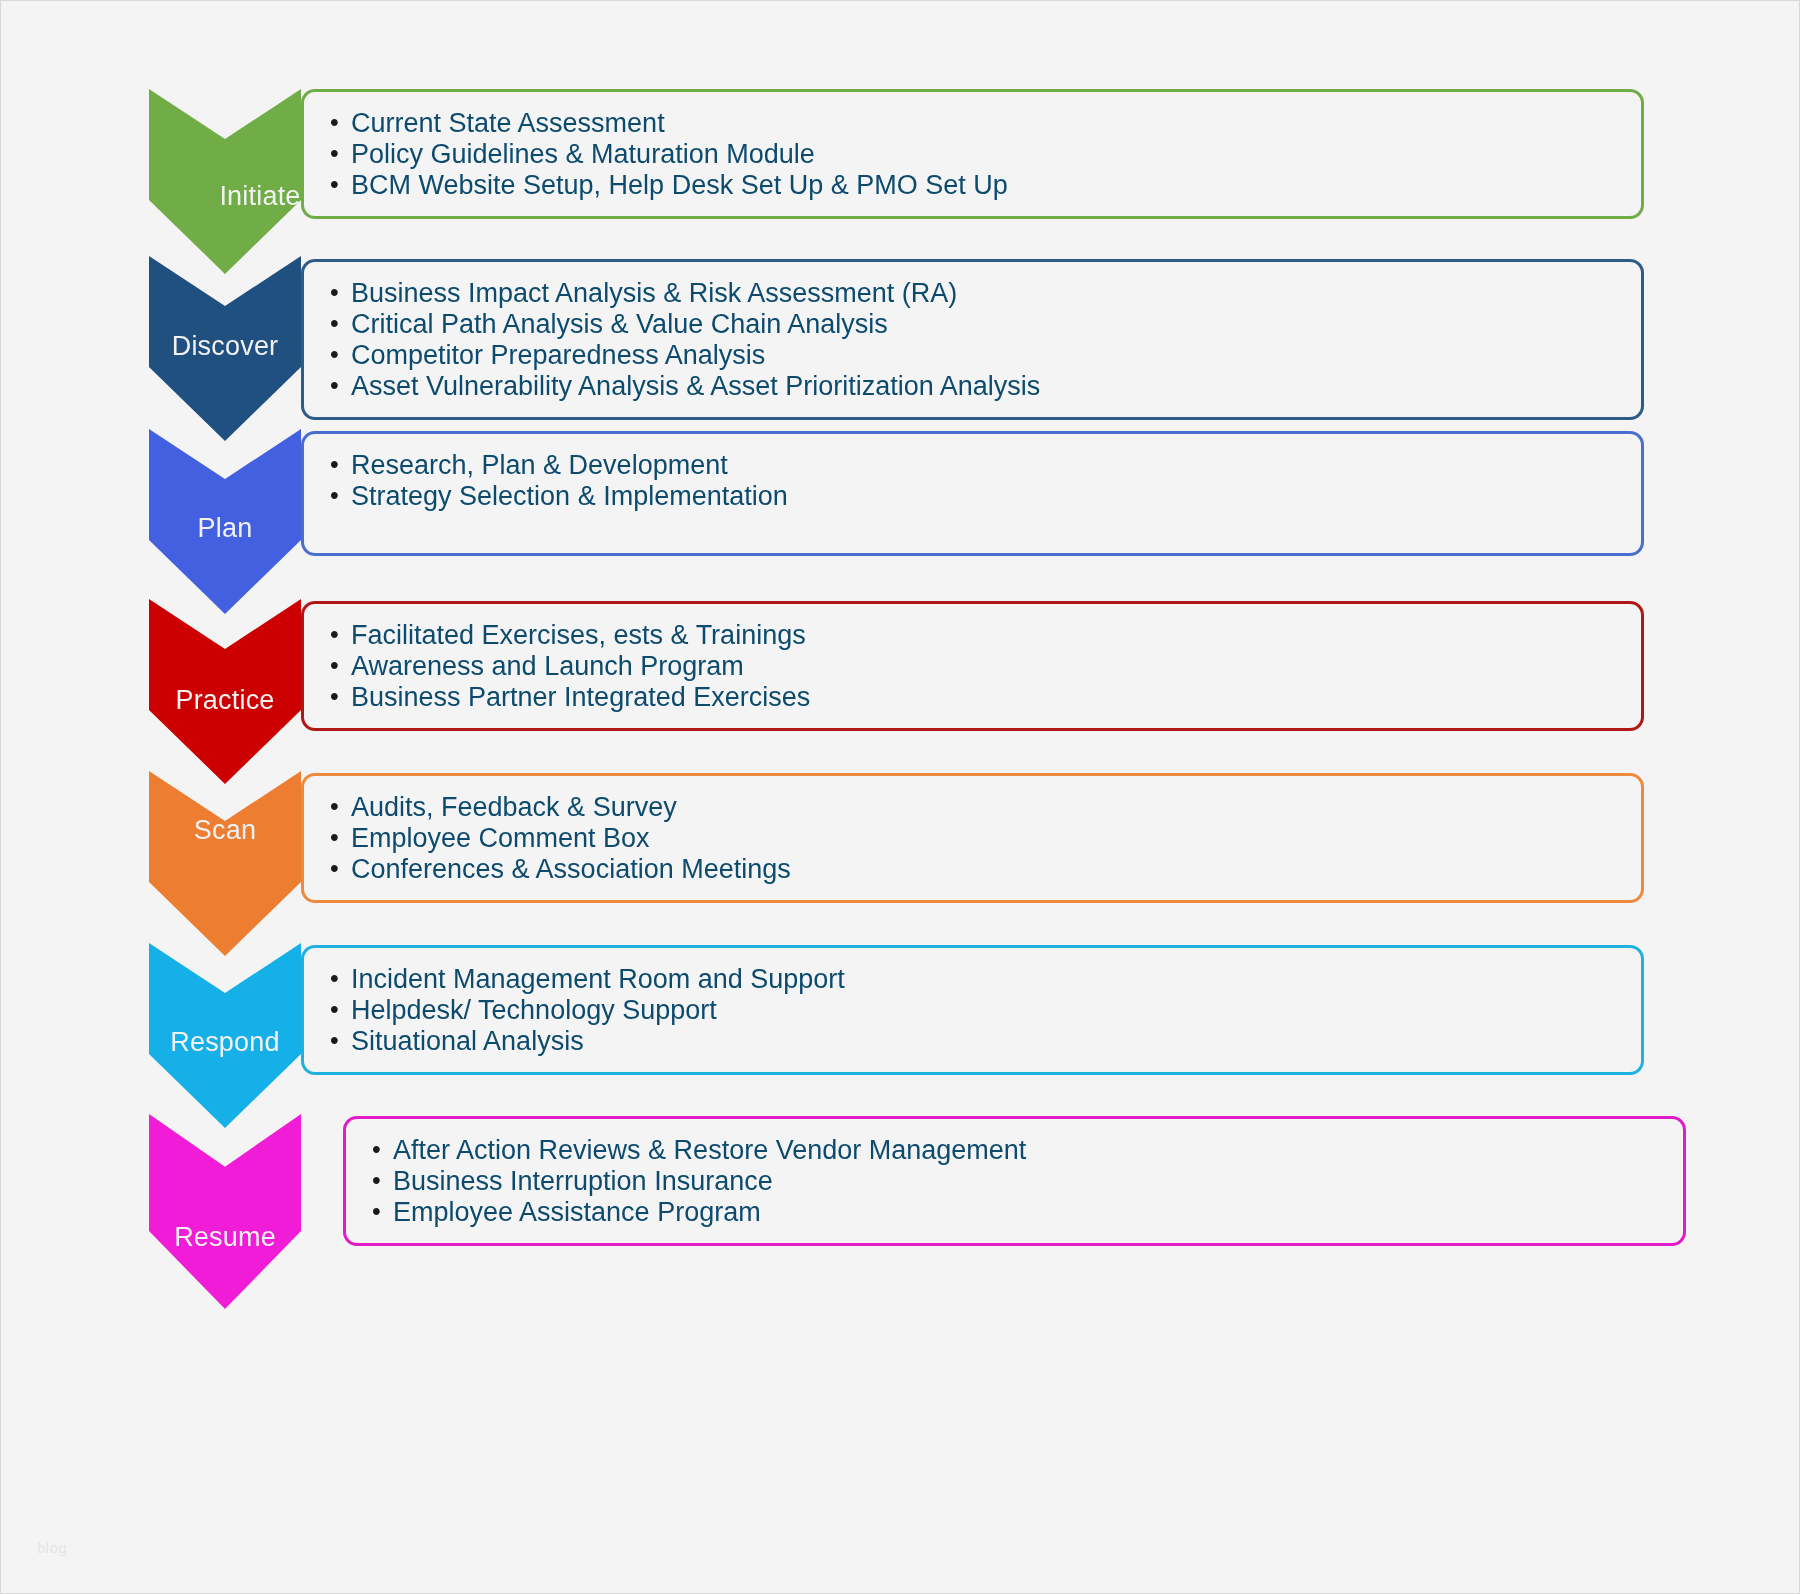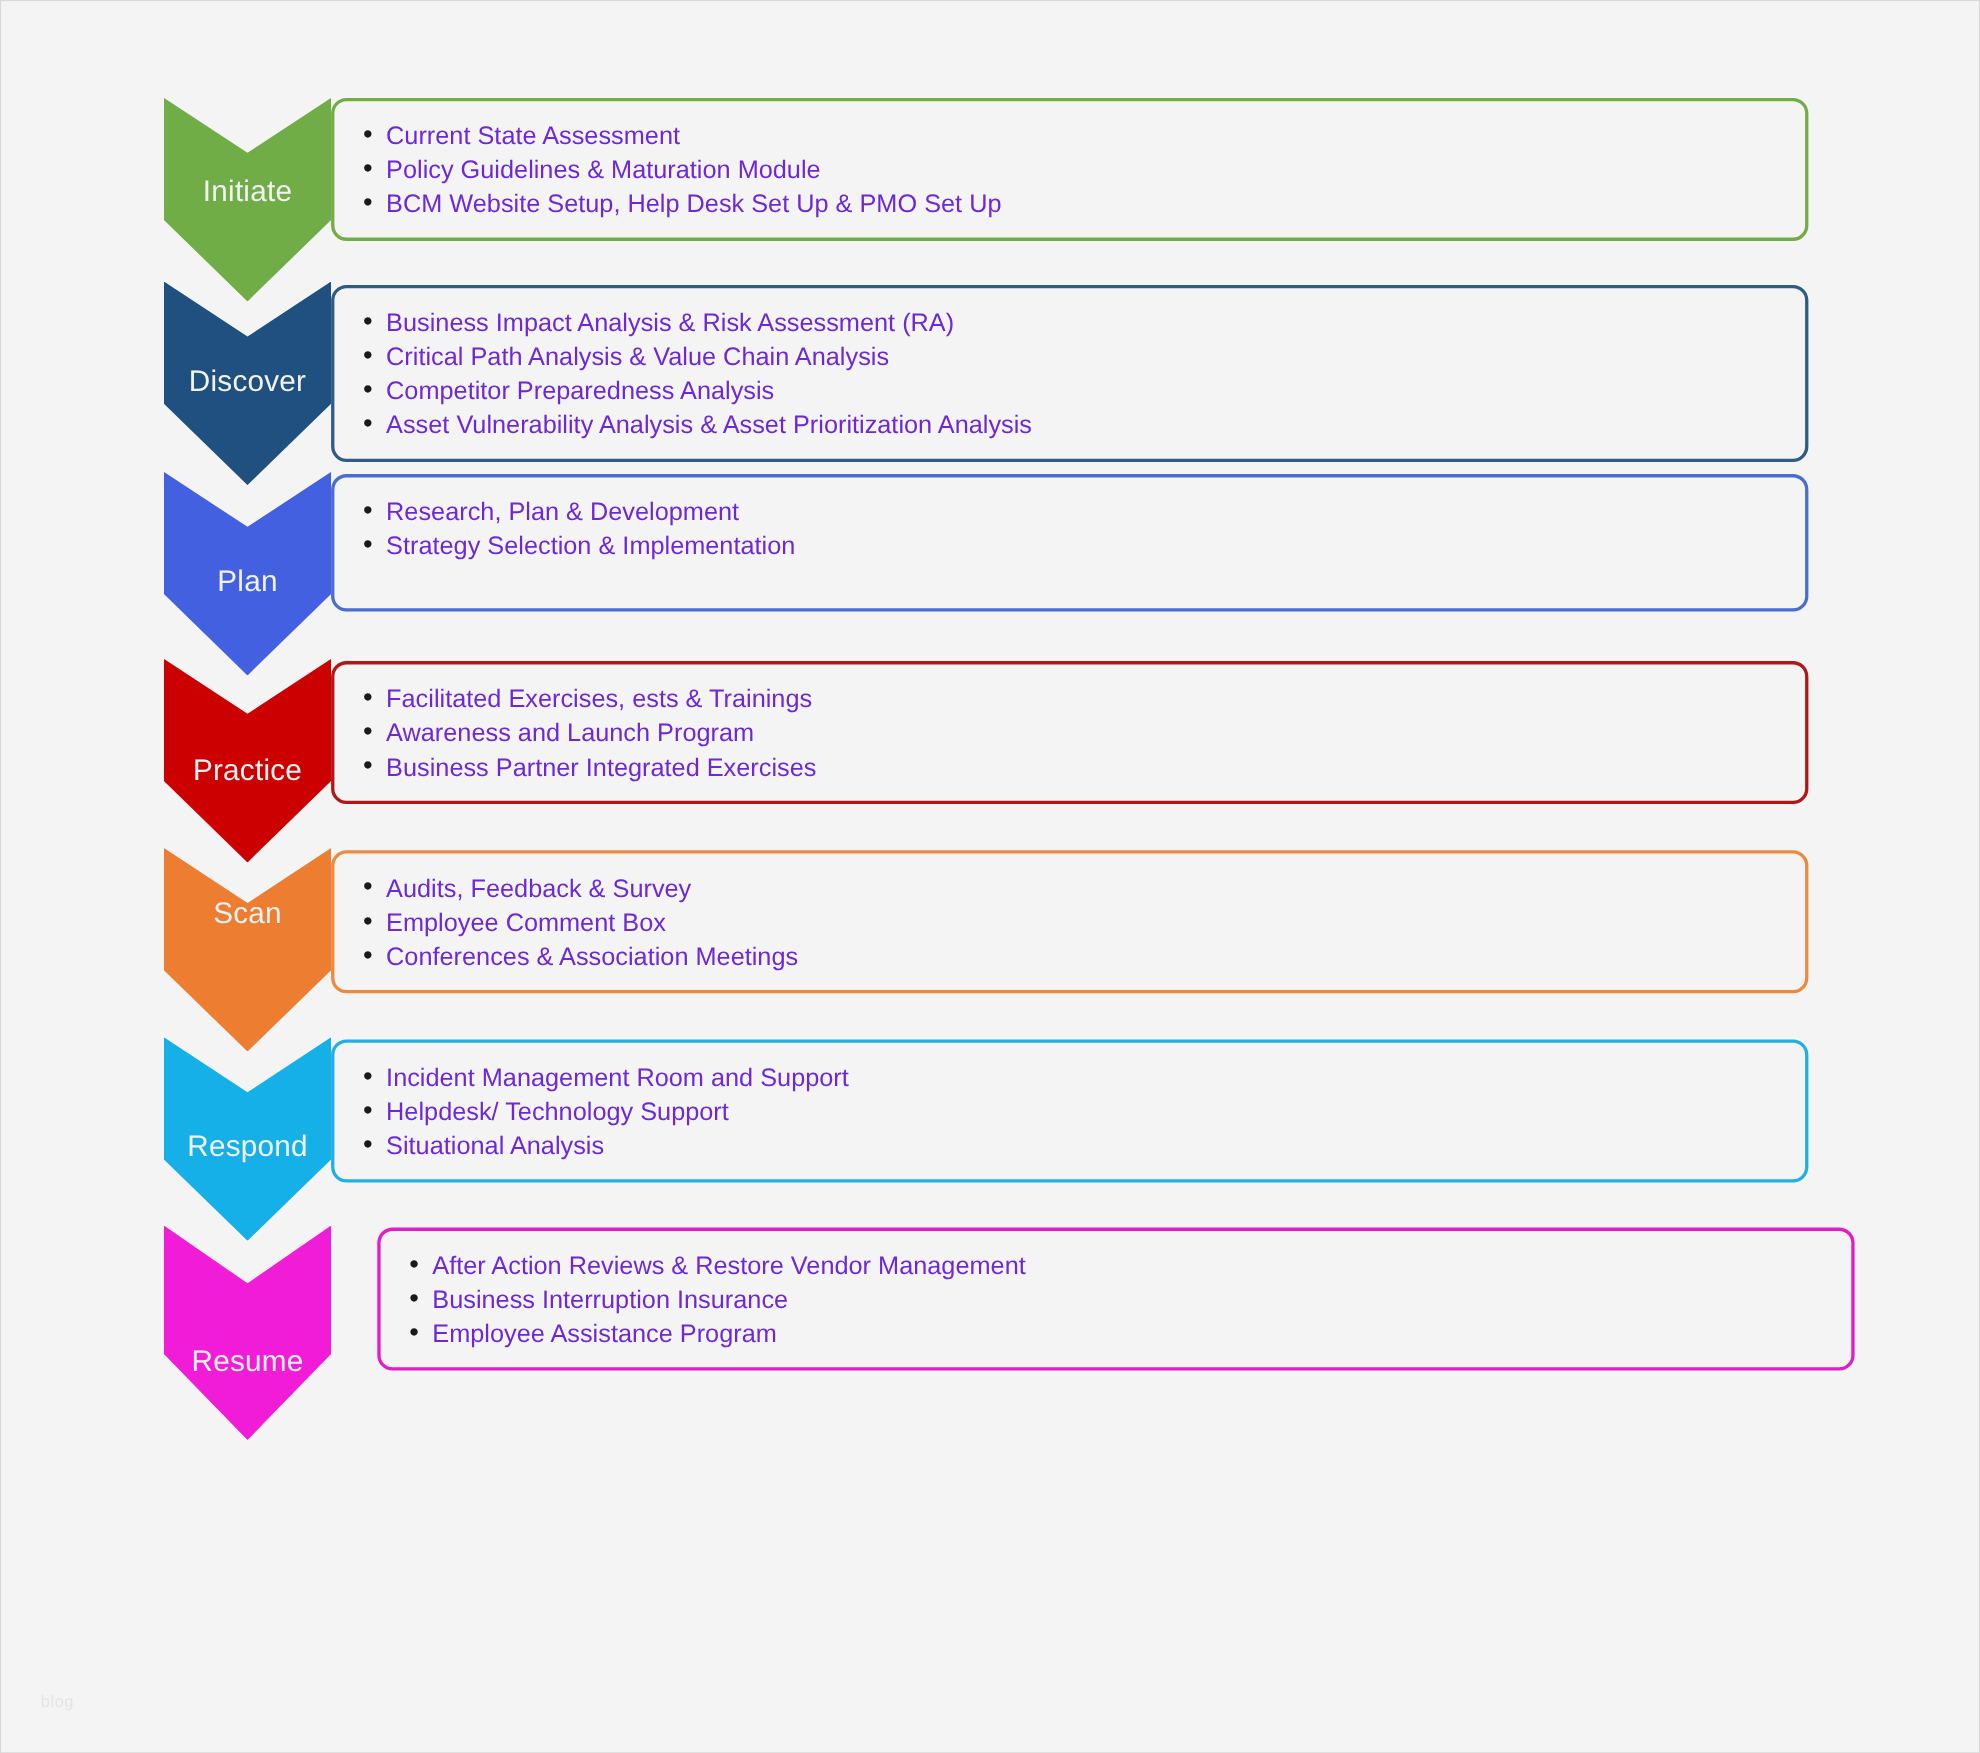--- a/index.html
+++ b/index.html
@@ -60,22 +60,22 @@
     box-sizing: border-box;
     z-index: 2;
   }
   .panel ul {
     list-style: none;
     margin: 0;
     padding: 0;
   }
   .panel li {
     position: relative;
-    color: #6d28d9;
-    font-size: 23px;
+    color: #0c4a6e;
+    font-size: 27px;
     line-height: 30px;
     font-family: "Liberation Sans", sans-serif;
     padding-left: 25px;
     margin: 0 0 0 0;
     white-space: nowrap;
   }
   .panel li + li { margin-top: 1px; }
   .panel li::before {
     content: "\2022";
     position: absolute;
@@ -107,21 +107,21 @@
       <div class="panel" style="top: 88px; min-height: 125px; border-color: rgb(112, 173, 71);">
         <div class="panel-inner">
           <ul>
             <li>Current State Assessment</li>
             <li>Policy Guidelines &amp; Maturation Module</li>
             <li>BCM Website Setup, Help Desk Set Up &amp; PMO Set Up</li>
           </ul>
         </div>
       </div>
       <div class="chev" style="top: 88px; height: 185px; background: rgb(112, 173, 71);"></div>
-      <div class="chev-label" style="top: 158px;">Initiate</div>
+      <div class="chev-label" style="top: 180px; margin-left: 35px;">Initiate</div>
       <div class="panel" style="top: 258px; min-height: 125px; border-color: rgb(46, 92, 134);">
         <div class="panel-inner">
           <ul>
             <li>Business Impact Analysis &amp; Risk Assessment (RA)</li>
             <li>Critical Path Analysis &amp; Value Chain Analysis</li>
             <li>Competitor Preparedness Analysis</li>
             <li>Asset Vulnerability Analysis &amp; Asset Prioritization Analysis</li>
           </ul>
         </div>
       </div>

